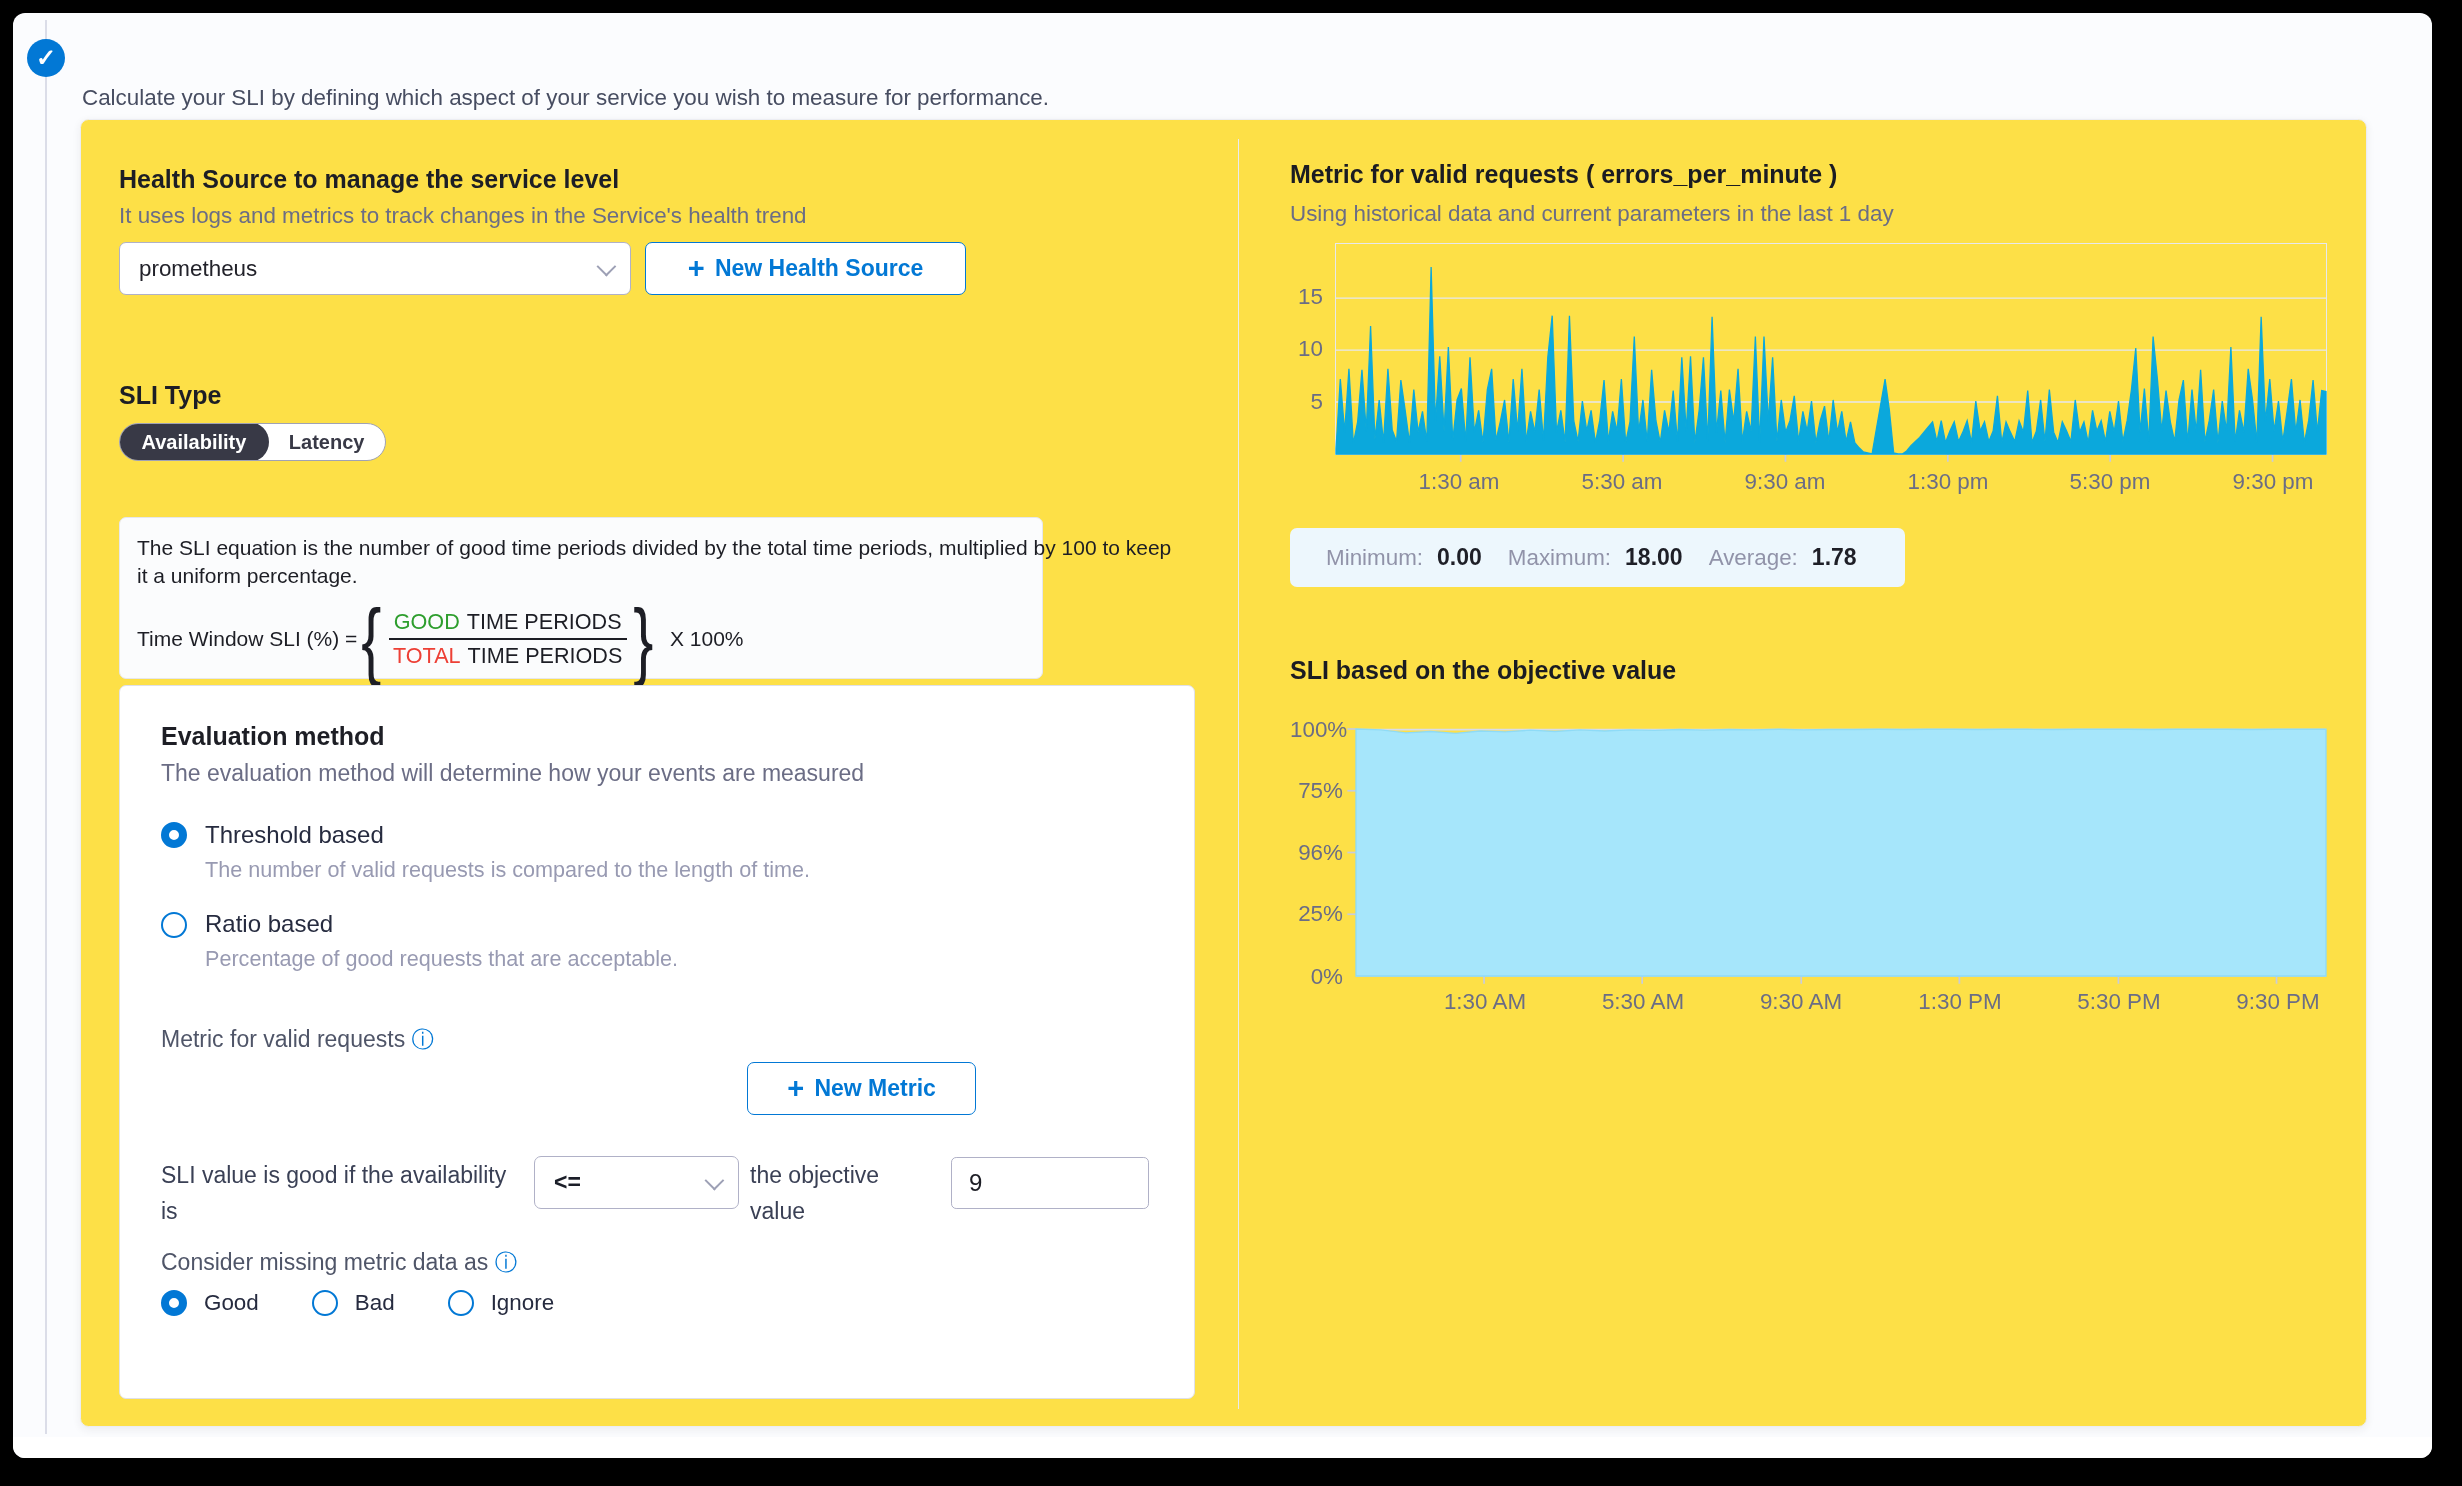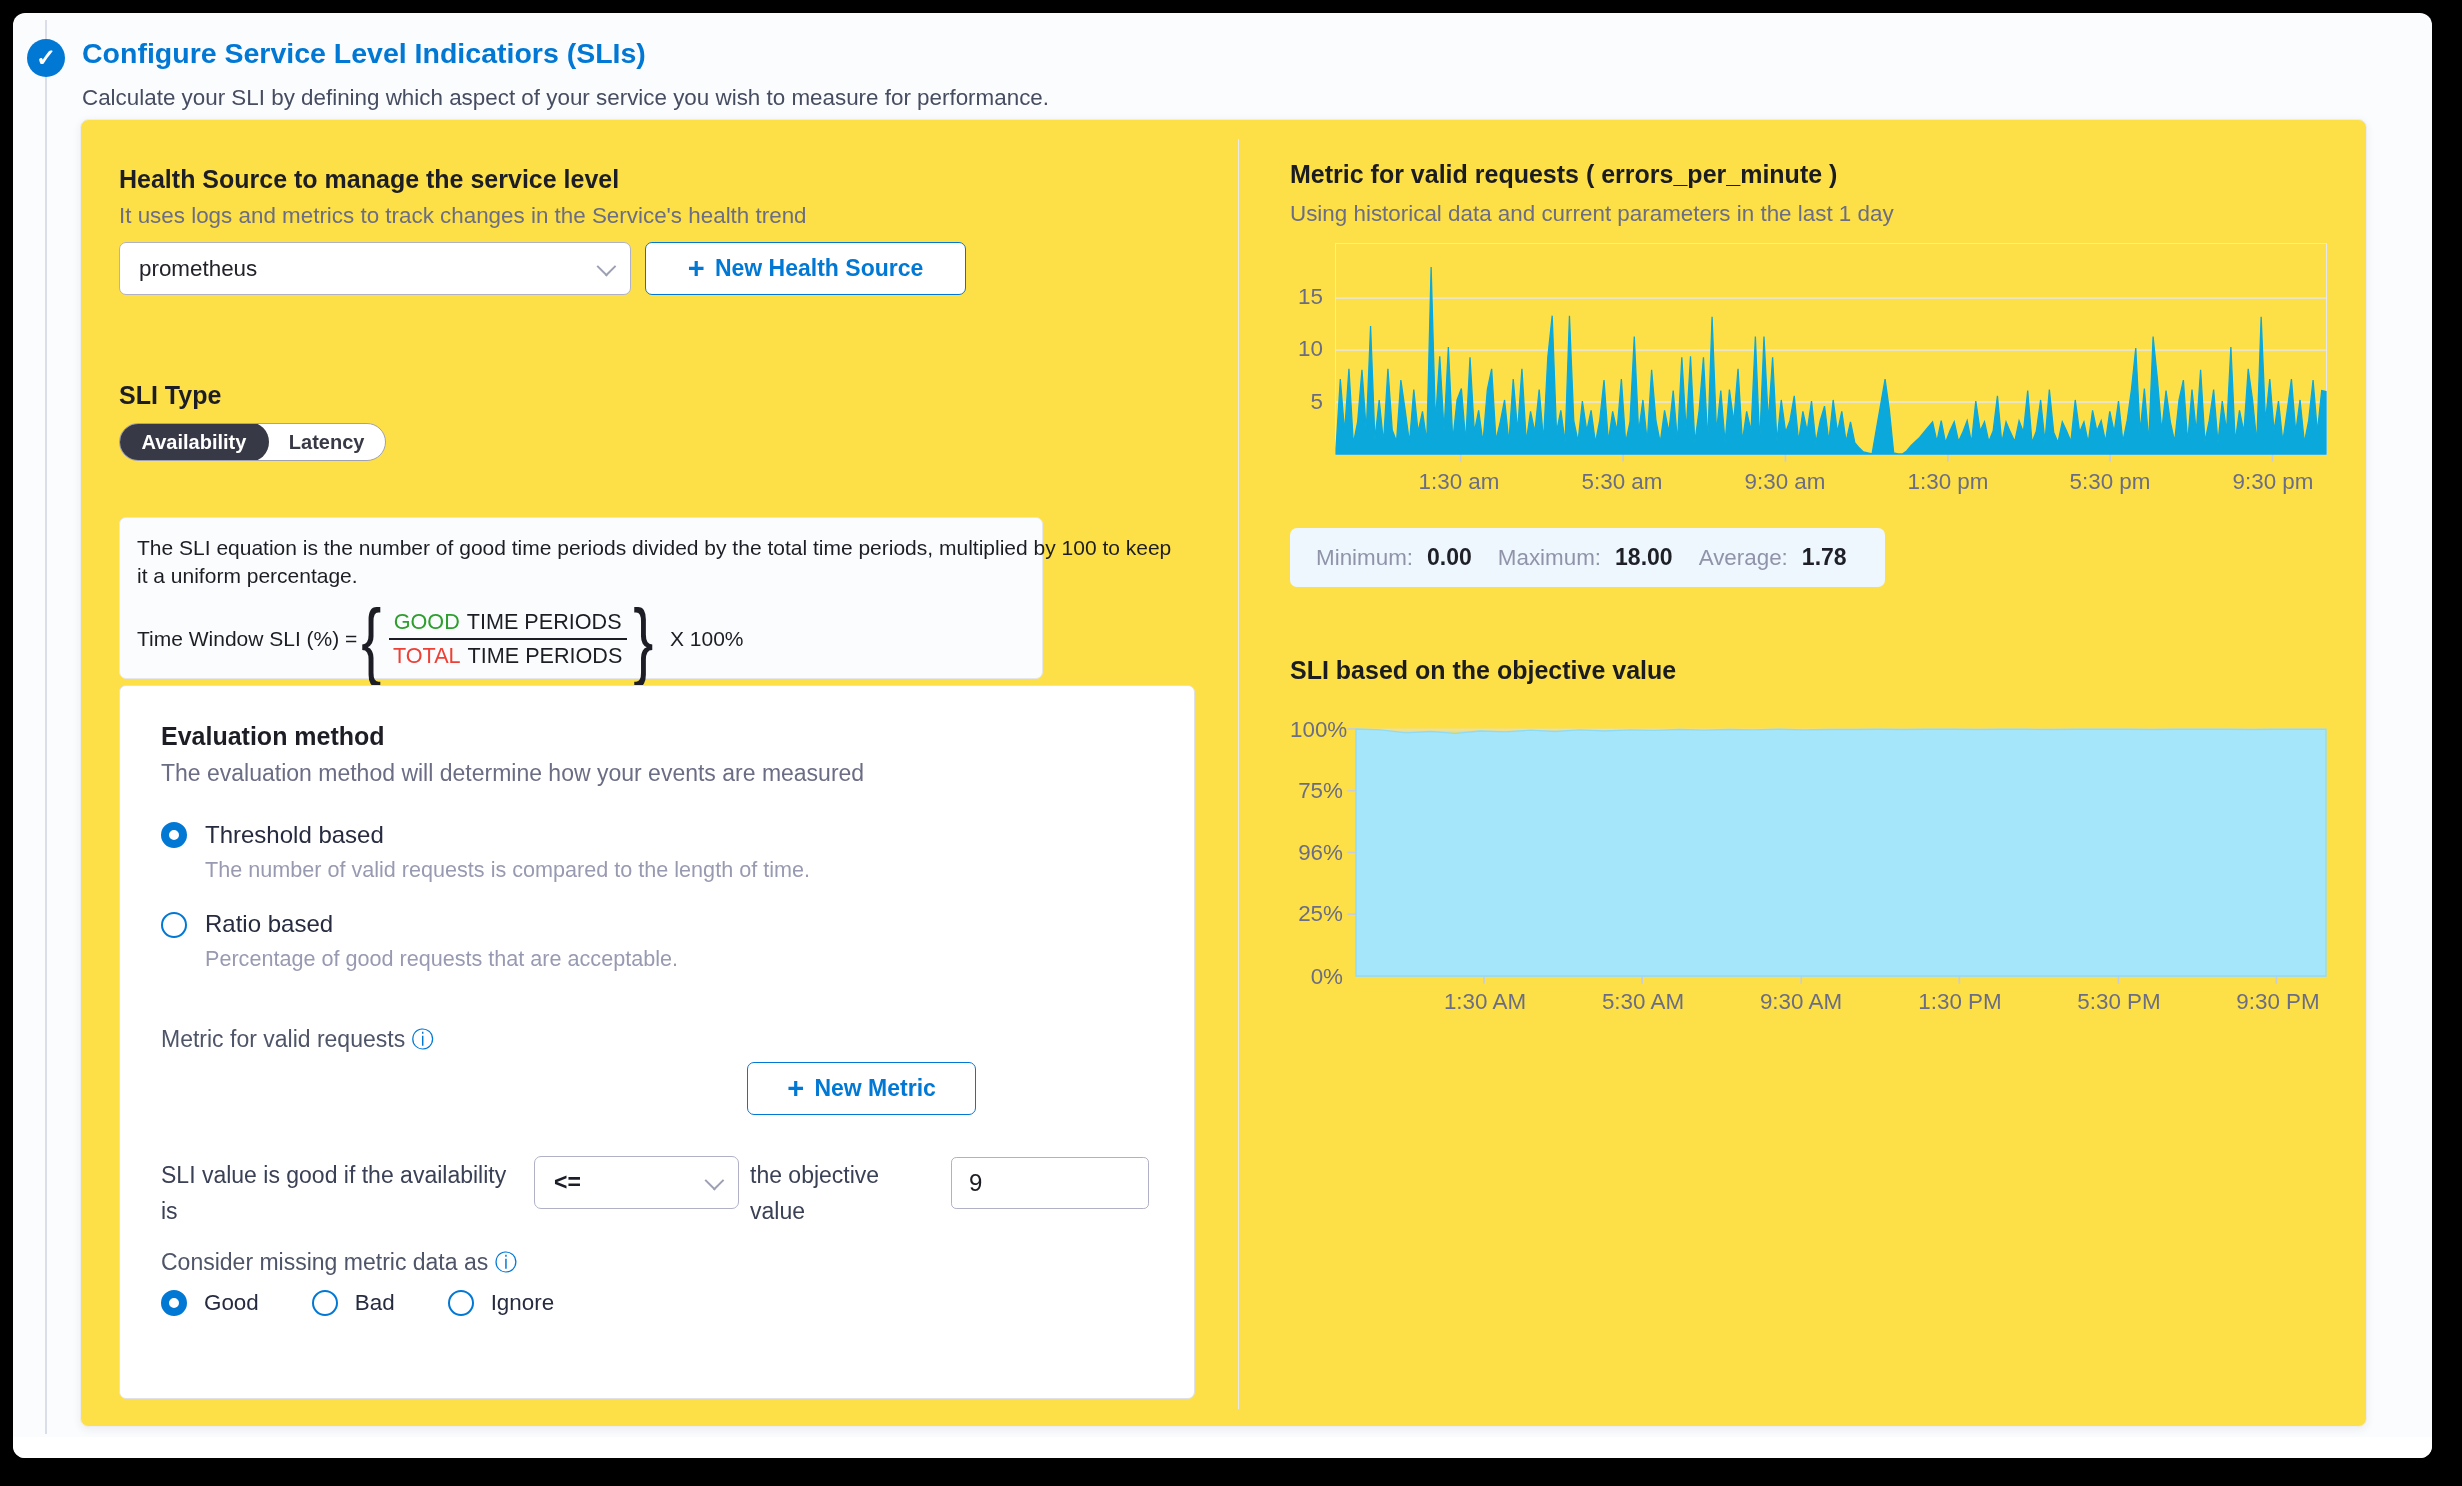--- a/index.html
+++ b/index.html
@@ -83,35 +83,34 @@
                   border:0.9px solid #E7E8EE; }
   #chart2 { left:1209px; top:609px; width:1037px; height:302px; }
   #chart2 .plot { position:absolute; left:66px; top:0; width:970px; height:247px; }
   svg.chart { position:absolute; left:0; top:0; width:100%; height:100%; overflow:visible; }
   .ytick { position:absolute; font-size:22.4px; color:#6B6D85; text-align:right; }
   #chart1 .ytick { width:33px; left:0; }
   #chart2 .ytick { width:53px; left:0; }
   .xlab { position:absolute; transform:translateX(-50%); font-size:22.4px; color:#6B6D85; white-space:nowrap; }
   #chart1 .xlab { top:226px; } #chart2 .xlab { top:260px; }
   #stats { left:1209px; top:408px; height:59px; display:inline-flex; align-items:center;
-           background:#EDF7FD; border-radius:7px; padding:0 26px; gap:14px; }
+           background:#EDF7FD; border-radius:7px; padding:0 36px; gap:14px; }
   #stats .sl { font-size:22.4px; color:#9193A9; }
   #stats .sv { font-size:23px; font-weight:600; color:#1E1F27; margin-right:12px; }
   #r2-title { left:1209px; top:536px; font-size:25px; font-weight:bold; color:#1B1C22; }
   #footer-strip { left:0; bottom:0; width:100%; height:21px; background:#fff; }
 </style>
 </head>
 <body>
 
 <div id="screen">
   <div id="stepper-line" class="abs"></div>
   <div id="check-circle" class="abs">
     <span>✓</span>
   </div>
-  <div id="page-title" class="abs">Configure Service Level Indicatiors (SLIs)</div>
   <div id="page-subtitle" class="abs">Calculate your SLI by defining which aspect of your service you wish to measure for performance.</div>
 
   <div id="card" class="abs">
 
     <div id="hs-label" class="abs h-label">Health Source to manage the service level</div>
     <div id="hs-desc" class="abs h-desc">It uses logs and metrics to track changes in the Service's health trend</div>
     <div id="hs-dd" class="abs dropdown">
       <span>prometheus</span>
       <span class="chev"></span>
     </div>

